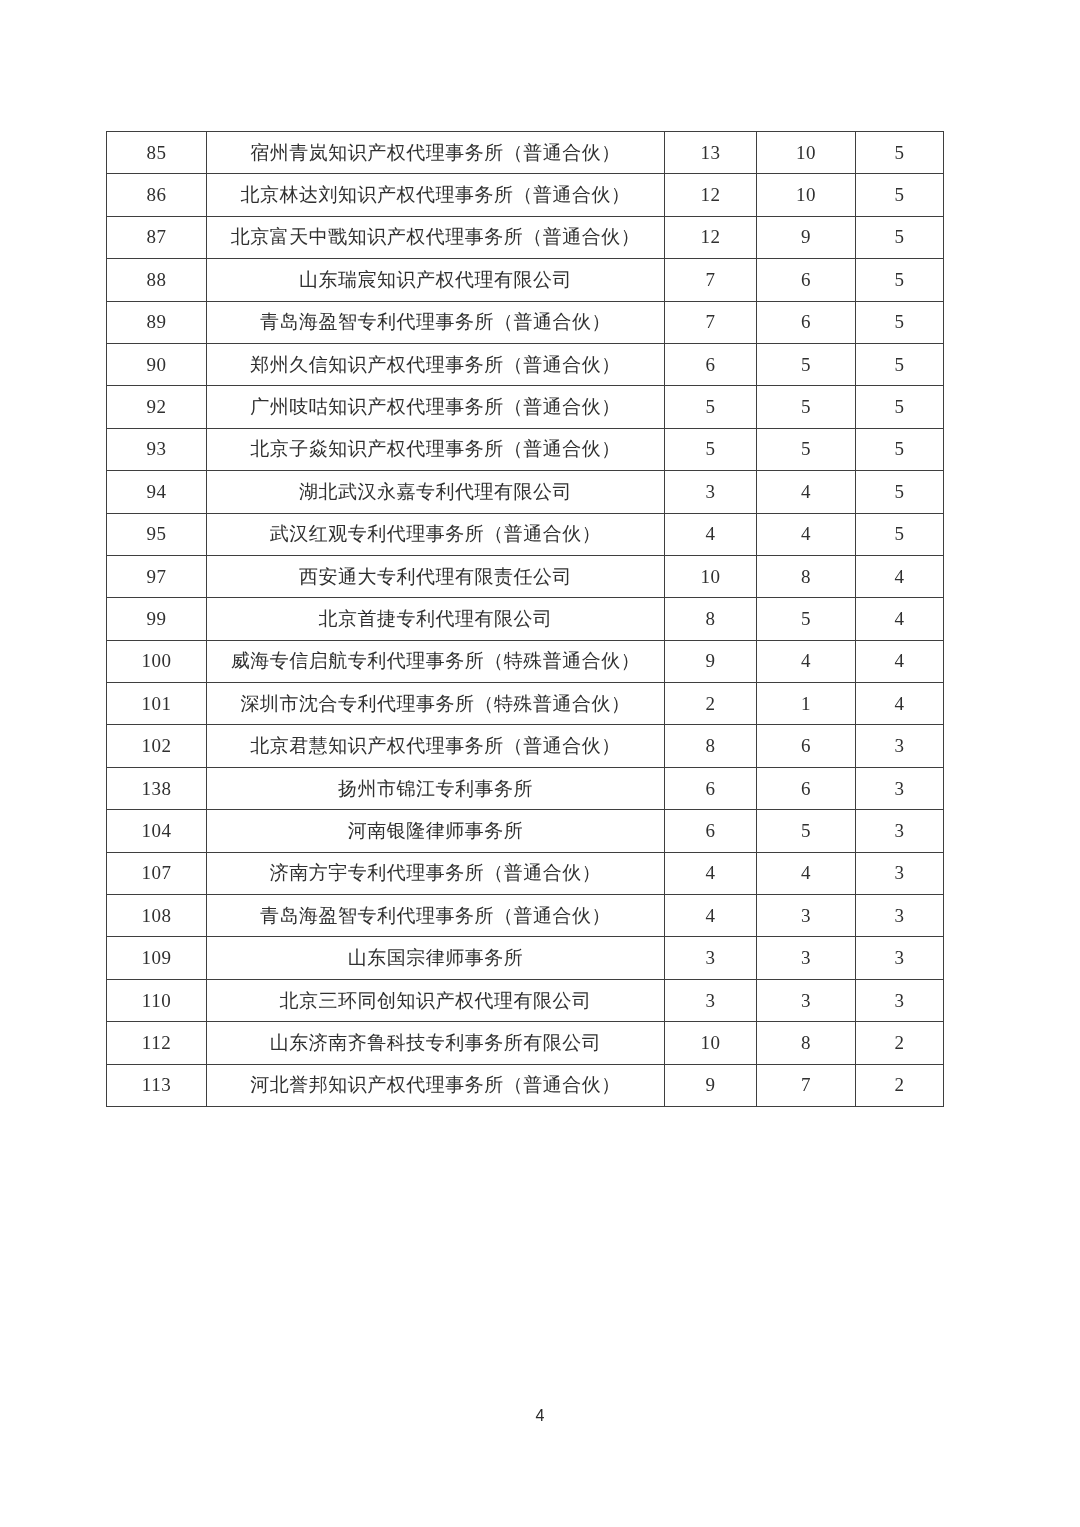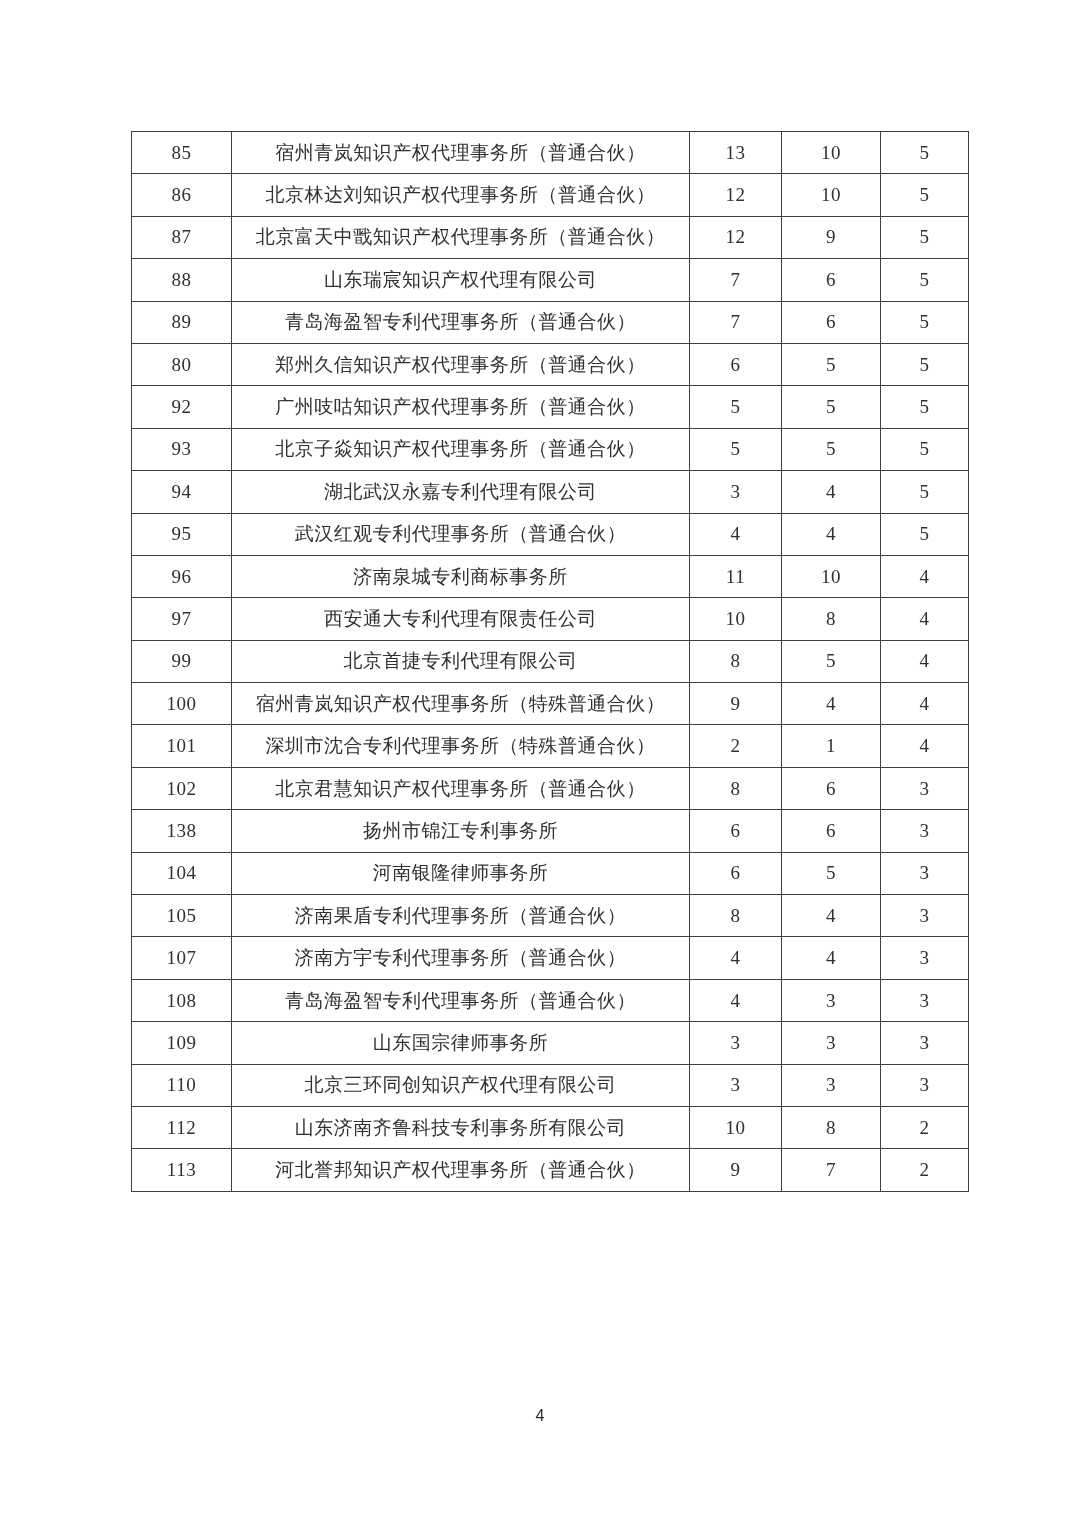--- a/index.html
+++ b/index.html
@@ -11,21 +11,21 @@
     position: relative;
     width: 1080px;
     height: 1527px;
     background: #ffffff;
     overflow: hidden;
     font-family: "Liberation Serif", "DejaVu Serif", serif;
     color: #303030;
   }
   table.agency-table {
     position: absolute;
-    left: 131px;
+    left: 106px;
     top: 131px;
     width: 837px;
     border-collapse: collapse;
     table-layout: fixed;
   }
   table.agency-table td {
     border: 1.5px solid #3f3f3f;
     height: 41.4px;
     padding: 0 4px;
     text-align: center;
@@ -91,21 +91,21 @@
           <td class="cell-num">5</td>
         </tr>
         <tr>
           <td class="cell-no">89</td>
           <td class="cell-name">青岛海盈智专利代理事务所（普通合伙）</td>
           <td class="cell-num">7</td>
           <td class="cell-num">6</td>
           <td class="cell-num">5</td>
         </tr>
         <tr>
-          <td class="cell-no">80</td>
+          <td class="cell-no">90</td>
           <td class="cell-name">郑州久信知识产权代理事务所（普通合伙）</td>
           <td class="cell-num">6</td>
           <td class="cell-num">5</td>
           <td class="cell-num">5</td>
         </tr>
         <tr>
           <td class="cell-no">92</td>
           <td class="cell-name">广州吱咕知识产权代理事务所（普通合伙）</td>
           <td class="cell-num">5</td>
           <td class="cell-num">5</td>
@@ -126,43 +126,36 @@
           <td class="cell-num">5</td>
         </tr>
         <tr>
           <td class="cell-no">95</td>
           <td class="cell-name">武汉红观专利代理事务所（普通合伙）</td>
           <td class="cell-num">4</td>
           <td class="cell-num">4</td>
           <td class="cell-num">5</td>
         </tr>
         <tr>
-          <td class="cell-no">96</td>
-          <td class="cell-name">济南泉城专利商标事务所</td>
-          <td class="cell-num">11</td>
-          <td class="cell-num">10</td>
-          <td class="cell-num">4</td>
-        </tr>
-        <tr>
           <td class="cell-no">97</td>
           <td class="cell-name">西安通大专利代理有限责任公司</td>
           <td class="cell-num">10</td>
           <td class="cell-num">8</td>
           <td class="cell-num">4</td>
         </tr>
         <tr>
           <td class="cell-no">99</td>
           <td class="cell-name">北京首捷专利代理有限公司</td>
           <td class="cell-num">8</td>
           <td class="cell-num">5</td>
           <td class="cell-num">4</td>
         </tr>
         <tr>
           <td class="cell-no">100</td>
-          <td class="cell-name">宿州青岚知识产权代理事务所（特殊普通合伙）</td>
+          <td class="cell-name">威海专信启航专利代理事务所（特殊普通合伙）</td>
           <td class="cell-num">9</td>
           <td class="cell-num">4</td>
           <td class="cell-num">4</td>
         </tr>
         <tr>
           <td class="cell-no">101</td>
           <td class="cell-name">深圳市沈合专利代理事务所（特殊普通合伙）</td>
           <td class="cell-num">2</td>
           <td class="cell-num">1</td>
           <td class="cell-num">4</td>
@@ -179,27 +172,20 @@
           <td class="cell-name">扬州市锦江专利事务所</td>
           <td class="cell-num">6</td>
           <td class="cell-num">6</td>
           <td class="cell-num">3</td>
         </tr>
         <tr>
           <td class="cell-no">104</td>
           <td class="cell-name">河南银隆律师事务所</td>
           <td class="cell-num">6</td>
           <td class="cell-num">5</td>
-          <td class="cell-num">3</td>
-        </tr>
-        <tr>
-          <td class="cell-no">105</td>
-          <td class="cell-name">济南果盾专利代理事务所（普通合伙）</td>
-          <td class="cell-num">8</td>
-          <td class="cell-num">4</td>
           <td class="cell-num">3</td>
         </tr>
         <tr>
           <td class="cell-no">107</td>
           <td class="cell-name">济南方宇专利代理事务所（普通合伙）</td>
           <td class="cell-num">4</td>
           <td class="cell-num">4</td>
           <td class="cell-num">3</td>
         </tr>
         <tr>

